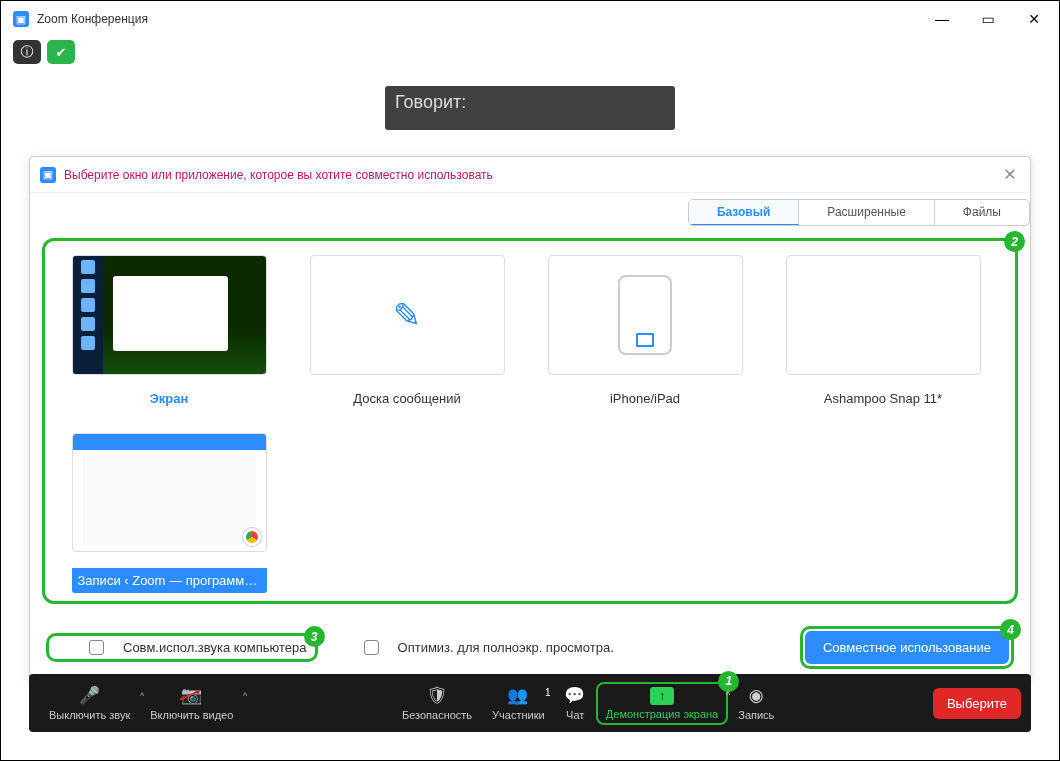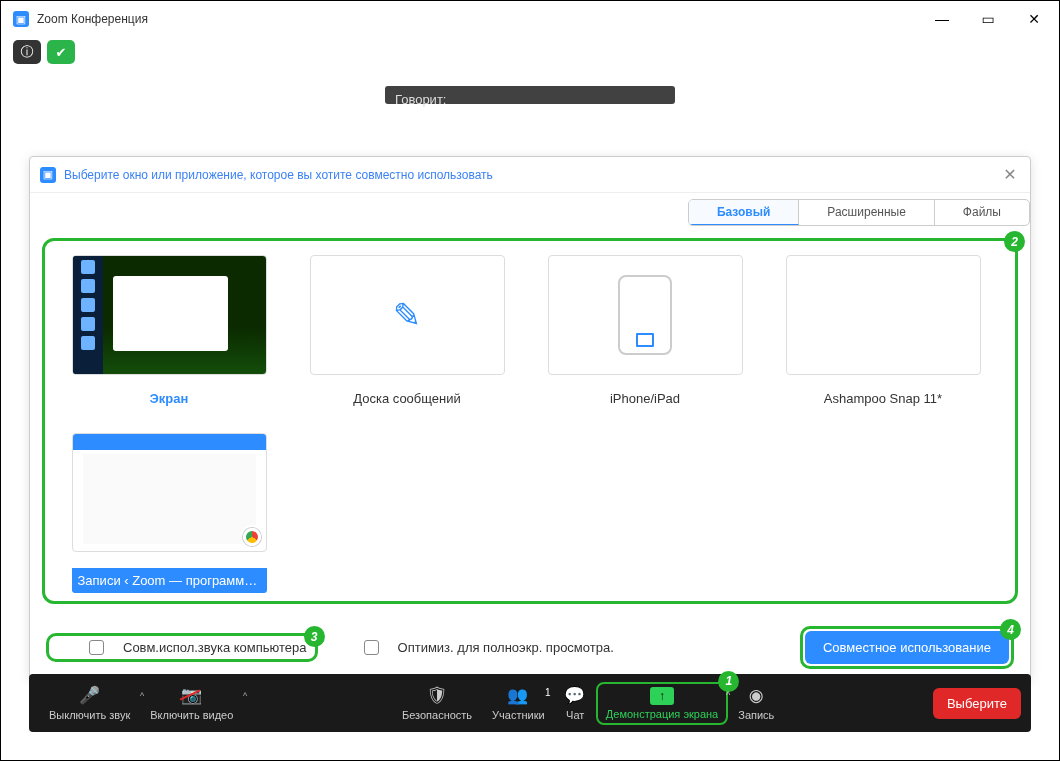--- a/index.html
+++ b/index.html
@@ -6,25 +6,25 @@
 body { background:#fff; width:1060px; height:761px; position:relative; overflow:hidden; border:1px solid #000; }
 .titlebar { height:36px; display:flex; align-items:center; padding:0 8px 0 12px; background:#fff; }
 .app-icon { width:16px; height:16px; background:#2d8cff; border-radius:3px; margin-right:8px; display:flex; align-items:center; justify-content:center; color:#fff; font-size:11px; }
 .app-title { font-size:12px; color:#333; }
 .win-ctrls { margin-left:auto; display:flex; gap:28px; padding-right:8px; }
 .win-ctrls span { width:18px; text-align:center; font-size:14px; color:#000; cursor:pointer; }
 .meta-row { height:30px; display:flex; align-items:center; padding:0 12px; }
 .info-btn,.shield-btn { width:28px; height:24px; border-radius:5px; display:flex; align-items:center; justify-content:center; color:#fff; font-size:13px; margin-right:6px; }
 .info-btn { background:#333; }
 .shield-btn { background:#2bb44a; }
-.speaking-bar { position:absolute; top:85px; left:50%; transform:translateX(-50%); width:290px; height:18px; background:#414141; border-radius:3px; padding:6px 10px; color:#ddd; font-size:13px; }
+.speaking-bar { position:absolute; top:85px; left:50%; transform:translateX(-50%); width:290px; height:44px; background:#414141; border-radius:3px; padding:6px 10px; color:#ddd; font-size:18px; }
 .share-dialog { position:absolute; top:155px; left:28px; right:28px; background:#fff; border:1px solid #ccc; border-radius:4px; box-shadow:0 2px 12px rgba(0,0,0,.12); }
 .dlg-hdr { display:flex; align-items:center; padding:8px 10px; border-bottom:1px solid #eee; }
 .dlg-icon { width:16px; height:16px; background:#2d8cff; border-radius:3px; margin-right:8px; display:flex; align-items:center; justify-content:center; color:#fff; font-size:11px; }
-.dlg-title { font-size:12px; color:#3b82f6; }
+.dlg-title { font-size:12px; color:#be185d; }
 .dlg-close { margin-left:auto; color:#888; font-size:16px; cursor:pointer; width:20px; text-align:center; }
 .dlg-tabs { display:flex; justify-content:flex-end; padding:6px 0 8px; }
 .tabset { display:flex; border:1px solid #ccc; border-radius:5px; overflow:hidden; }
 .tab { padding:5px 28px; font-size:12px; color:#555; cursor:pointer; border-right:1px solid #ccc; }
 .tab:last-child { border-right:none; }
 .tab.active { color:#2d8cff; border-bottom:1px solid #2d8cff; font-weight:bold; background:#f7fbff; }
 .options-wrap { margin:4px 12px 12px; border:3px solid #27b62f; border-radius:12px; padding:14px 14px 8px; position:relative; }
 .options-grid { display:flex; flex-wrap:wrap; gap:18px; }
 .tile { width:220px; height:160px; display:flex; flex-direction:column; align-items:center; cursor:pointer; }
 .thumb { width:195px; height:120px; border:1px solid #ddd; border-radius:4px; display:flex; align-items:center; justify-content:center; background:#fff; position:relative; overflow:hidden; }

